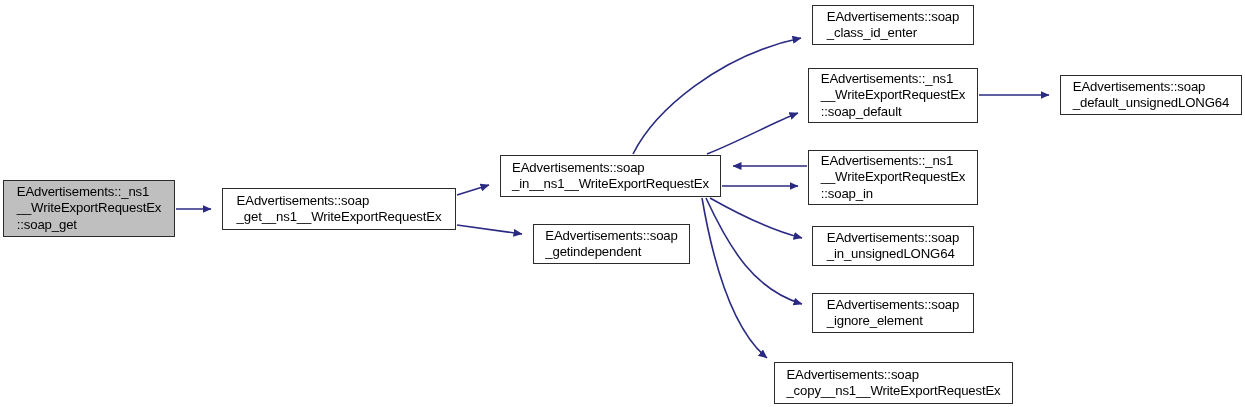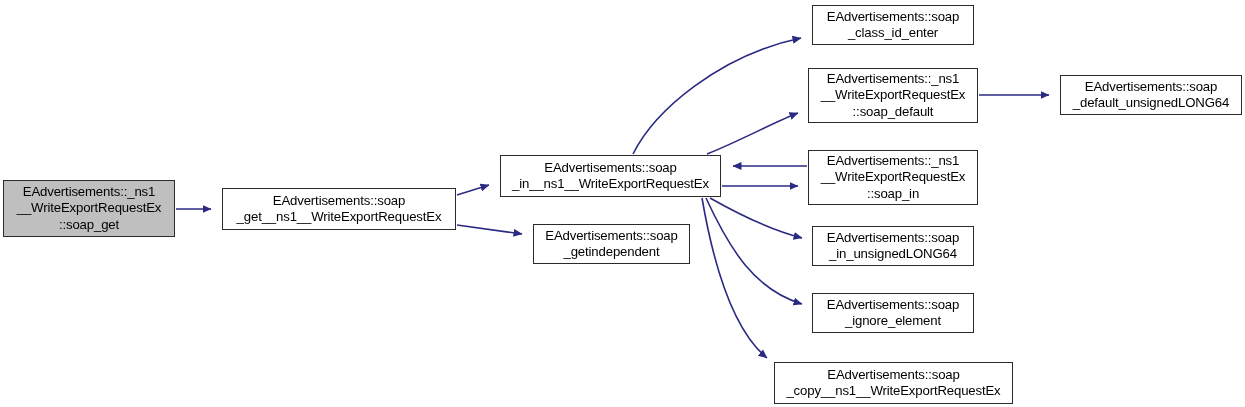--- a/index.html
+++ b/index.html
@@ -26,21 +26,21 @@
     height: 407px;
   }
   .node {
     position: absolute;
     box-sizing: border-box;
     border: 1px solid #2b2b2b;
     background: #ffffff;
     display: flex;
     align-items: center;
     justify-content: center;
-    text-align: center;
+    text-align: left;
     font-family: "Liberation Sans", sans-serif;
     font-size: 13.2px;
     line-height: 16.5px;
     color: #000000;
     letter-spacing: -0.15px;
     white-space: pre-line;
     z-index: 5;
   }
   .node.highlight {
     background: #bfbfbf;

